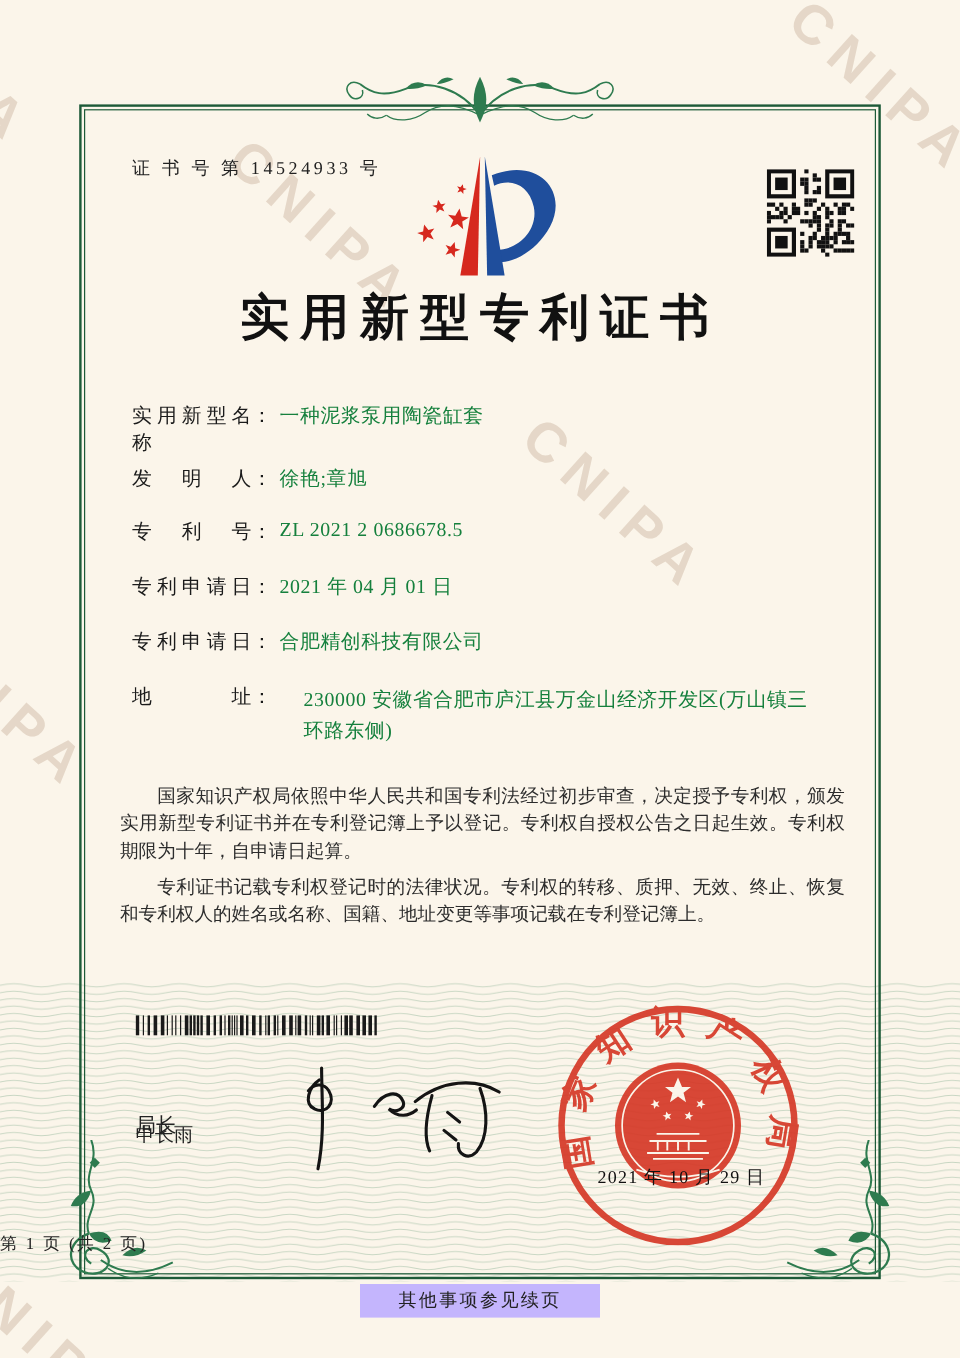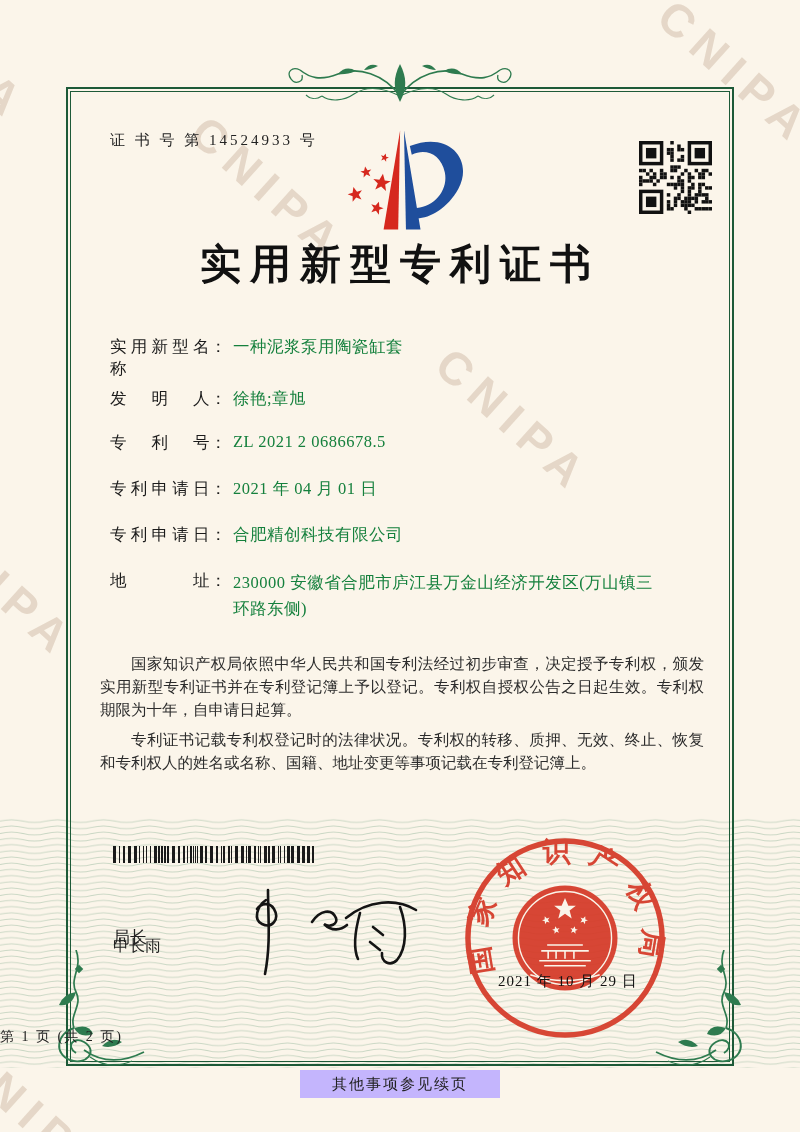--- a/index.html
+++ b/index.html
@@ -34,21 +34,21 @@
     position:absolute; left:0; right:0; top:237px; text-align:center;
     font-size:41px; font-weight:bold; letter-spacing:9px; color:#111;
   }
   .field-row{position:absolute; left:110px; font-size:16.5px; letter-spacing:0.5px;}
   .flabel{
     display:inline-block; width:100px; vertical-align:top;
     text-align:justify; text-align-last:justify; color:#1b1b1b;
   }
   .fcolon{display:inline-block; vertical-align:top; margin-right:6px;}
   .fvalue{display:inline-block; vertical-align:top; color:#15803d;}
-  .fvalue.wrap{width:424px; line-height:26px;}
+  .fvalue.wrap{width:424px; line-height:26px;margin-left:20px;}
   .fgroup2{position:absolute; left:310px; top:0; white-space:nowrap;}
   .fgroup2 .flabel{width:84px;}
   .paras{
     position:absolute; left:100px; top:652px; width:604px;
     font-size:15.5px; line-height:23px; color:#2c2c2c; text-align:justify;
   }
   .paras p{margin:0 0 7px 0; text-indent:2em;}
   .barcode{position:absolute; left:113px; top:846px;}
   .signer-title{position:absolute; left:113px; top:926px; font-family:"Liberation Sans", sans-serif; font-size:17px; color:#222;}
   .signer-name{position:absolute; left:113px; top:936px; font-family:"Liberation Sans", sans-serif; font-size:16px; color:#222;}

